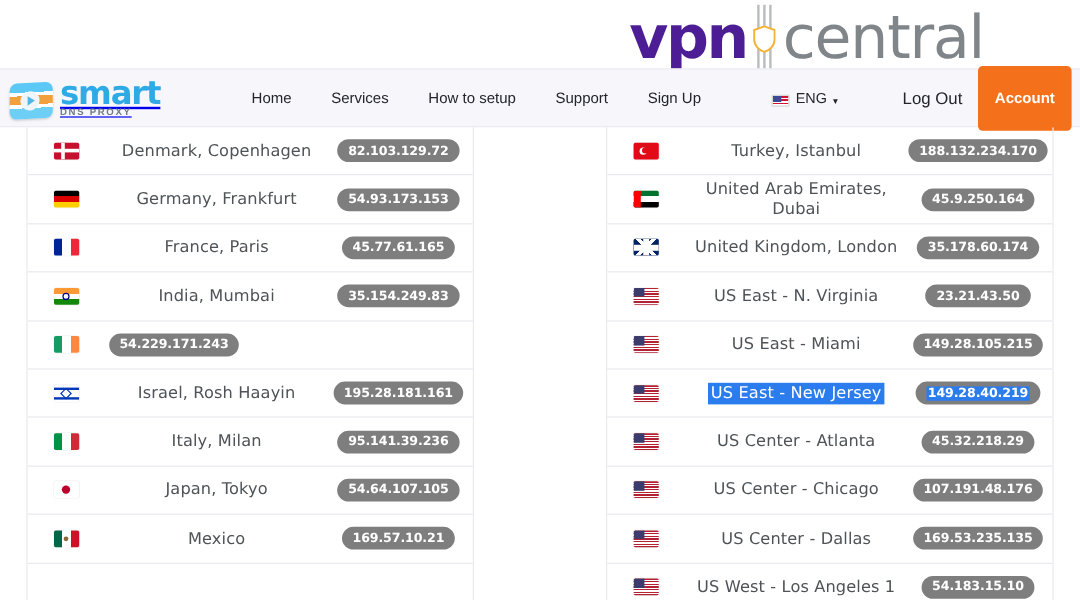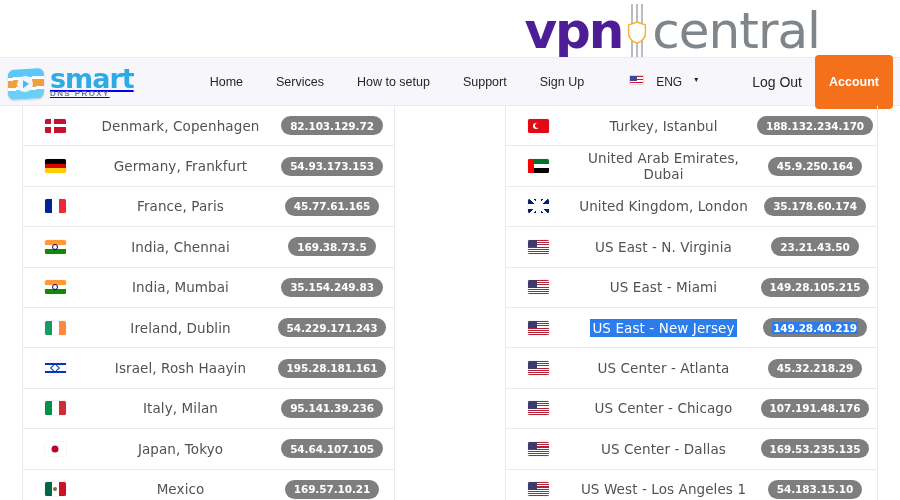--- a/index.html
+++ b/index.html
@@ -79,21 +79,21 @@
   }
 
   .nav-links { display: flex; align-items: center; margin-left: 76px; gap: 33px; }
   .nav-links a {
     font-size: 12.5px; color: #24252b; text-decoration: none; font-weight: 400;
     white-space: nowrap;
   }
 
   .nav-right { display: flex; align-items: center; margin-left: auto; gap: 0; }
   .lang {
-    display: flex; align-items: flex-start; gap: 12px;
+    display: flex; align-items: flex-end; gap: 5px;
     font-size: 12px; color: #24252b; margin-right: 54px; padding-left: 16px;
   }
   .flag-mini {
     width: 15px; height: 10px; border-radius: 1px; flex: none;
     background:
       repeating-linear-gradient(#d2122e 0 1.4px, #ffffff 1.4px 2.8px);
     position: relative; overflow: hidden;
     border: .5px solid #d8d8d8;
   }
   .flag-mini::before {
@@ -280,43 +280,29 @@
           </div>
           <div class="cell-ip">
             <span class="ip-badge">45.77.61.165</span>
           </div>
         </div>
         <div class="row">
           <div class="cell-flag">
             <span class="flag fl-in"></span>
           </div>
           <div class="cell-name">
-            <span class="txt">India, Chennai</span>
-          </div>
-          <div class="cell-ip">
-            <span class="ip-badge">169.38.73.5</span>
-          </div>
-        </div>
-        <div class="row">
-          <div class="cell-flag">
-            <span class="flag fl-in"></span>
-          </div>
-          <div class="cell-name">
             <span class="txt">India, Mumbai</span>
           </div>
           <div class="cell-ip">
             <span class="ip-badge">35.154.249.83</span>
           </div>
         </div>
         <div class="row">
           <div class="cell-flag">
             <span class="flag fl-ie"></span>
-          </div>
-          <div class="cell-name">
-            <span class="txt">Ireland, Dublin</span>
           </div>
           <div class="cell-ip">
             <span class="ip-badge">54.229.171.243</span>
           </div>
         </div>
         <div class="row">
           <div class="cell-flag">
             <span class="flag fl-il"></span>
           </div>
           <div class="cell-name">

